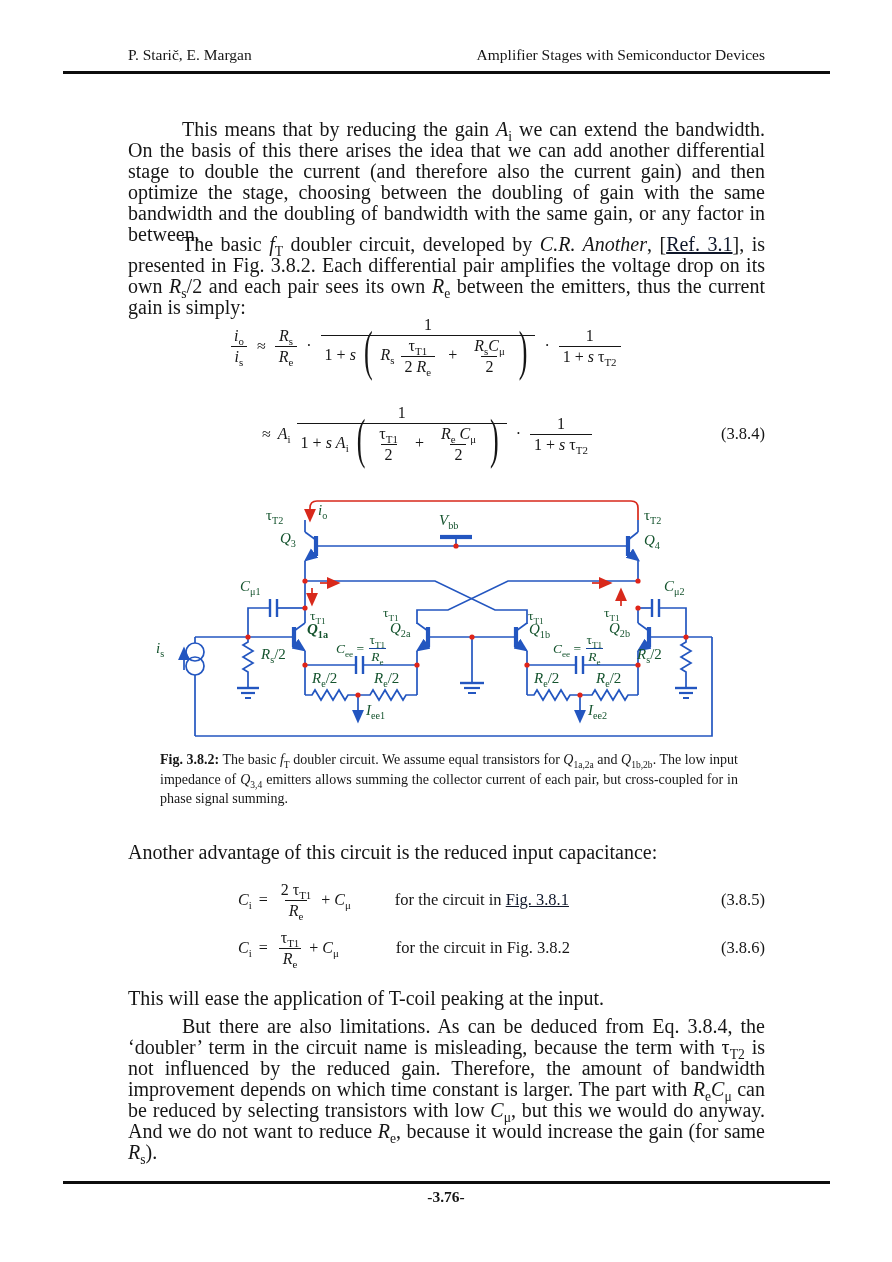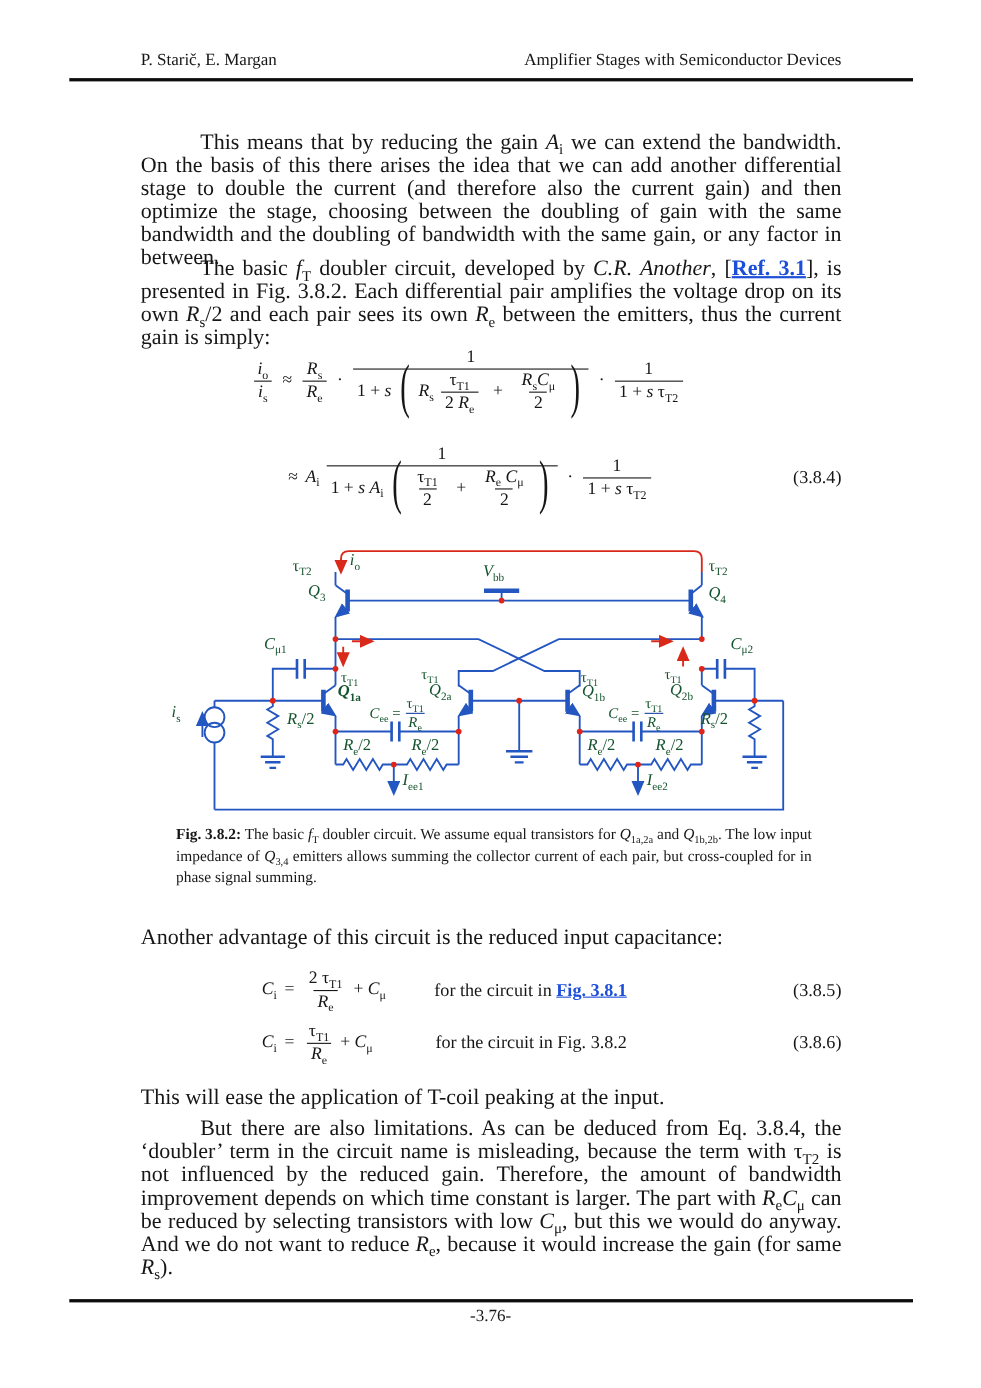--- a/index.html
+++ b/index.html
@@ -8,21 +8,21 @@
   
   .hdr{position:absolute;left:128px;top:46px;width:637px;display:flex;justify-content:space-between;
        font-size:15.5px;}
   .rule{position:absolute;left:63px;width:767px;height:3px;background:#0d0d0d;}
   .rule.top{top:71px;}
   .rule.bottom{top:1181px;}
   
   .para{position:absolute;left:128px;width:637px;font-size:20px;line-height:21px;text-align:justify;}
   .indent{text-indent:54px;}
   sub{font-size:68%;line-height:0;}
-  a.doclink{color:#1d4ed8;text-decoration:underline;cursor:pointer;font-weight:bold;}
+  a.doclink{color:#0f172a;text-decoration:underline;cursor:pointer;}
   
   .math{font-size:16px;white-space:nowrap;}
   .hrow{display:inline-flex;align-items:center;}
   .frac{display:inline-flex;flex-direction:column;align-items:center;vertical-align:middle;margin:0 2px;}
   .frac .fn{display:block;padding:0 4px 1px;text-align:center;}
   .frac .fd{display:block;border-top:1.4px solid #161616;padding:1px 4px 0;text-align:center;}
   .op{margin:0 7px;}
   .bp{display:inline-block;font-size:26px;line-height:1;transform:scaleY(2.1);margin:0 4px;font-weight:400;}
   .eqline{position:absolute;display:flex;align-items:center;}
   .eqnum{position:absolute;right:0;font-size:16.5px;}
@@ -33,21 +33,21 @@
   .caption b{font-weight:bold;}
   .circuit{position:absolute;left:140px;top:490px;width:660px;height:262px;}
   .circuit svg{position:absolute;left:0;top:0;}
   .clabel{position:absolute;font-size:15px;color:#14532d;white-space:nowrap;font-style:normal;}
   .clabel i{font-style:italic;}
   .clabel.sm{font-size:13.5px;}
   .cfrac{display:inline-flex;flex-direction:column;align-items:center;vertical-align:middle;font-size:13.5px;}
   .cfrac .fn{display:block;padding:0 2px;}
   .cfrac .fd{display:block;border-top:1.2px solid #16469e;padding:0 2px;}
   
-  .pagenum{position:absolute;left:0;top:1188px;width:892px;text-align:center;font-size:15.5px;}
+  .pagenum{position:absolute;left:0;top:1188px;width:892px;text-align:center;font-size:15.5px;font-weight:bold;}
 </style>
 </head>
 <body>
 
 <div class="page">
 
   <div class="hdr">
     <span>P. Starič, E. Margan</span>
     <span>Amplifier Stages with Semiconductor Devices</span>
   </div>

